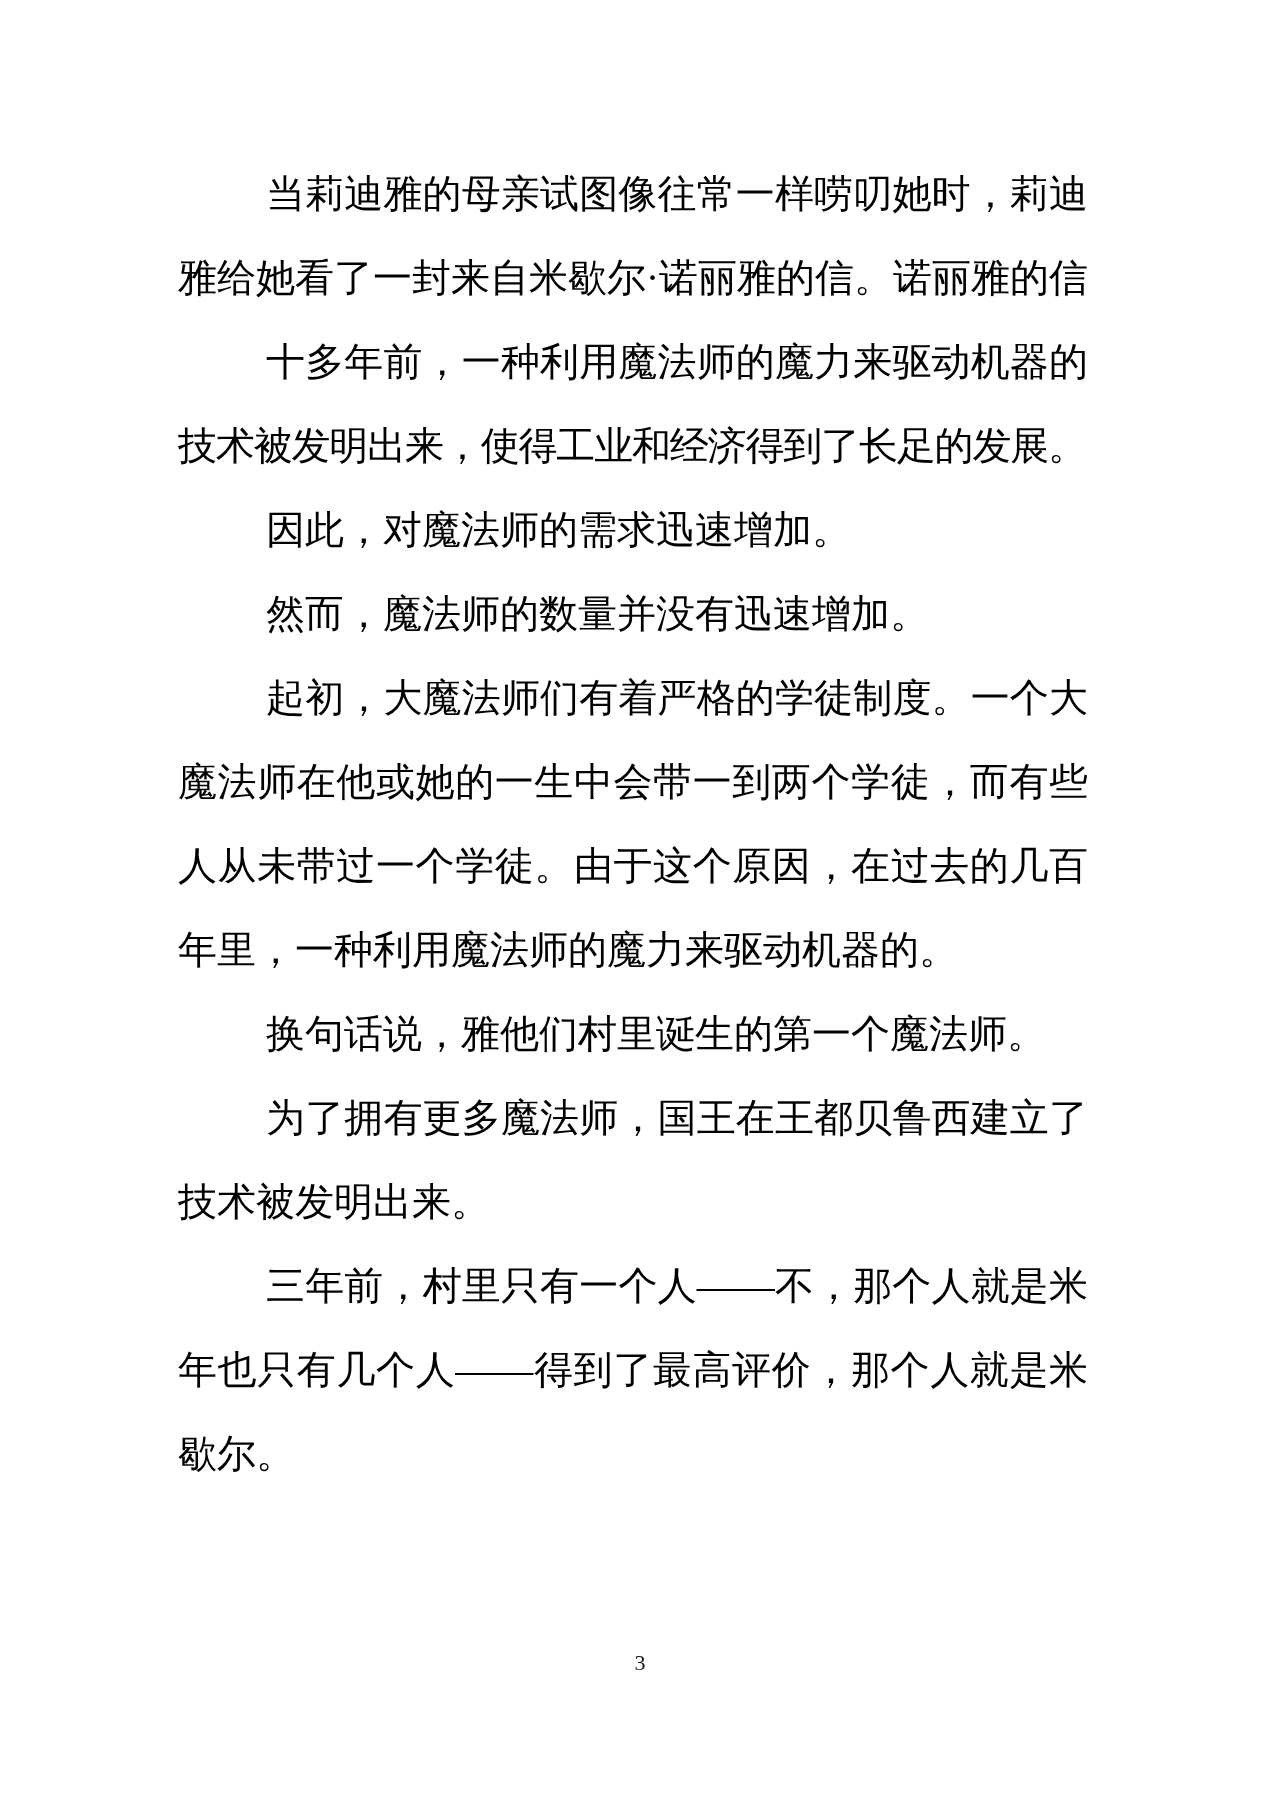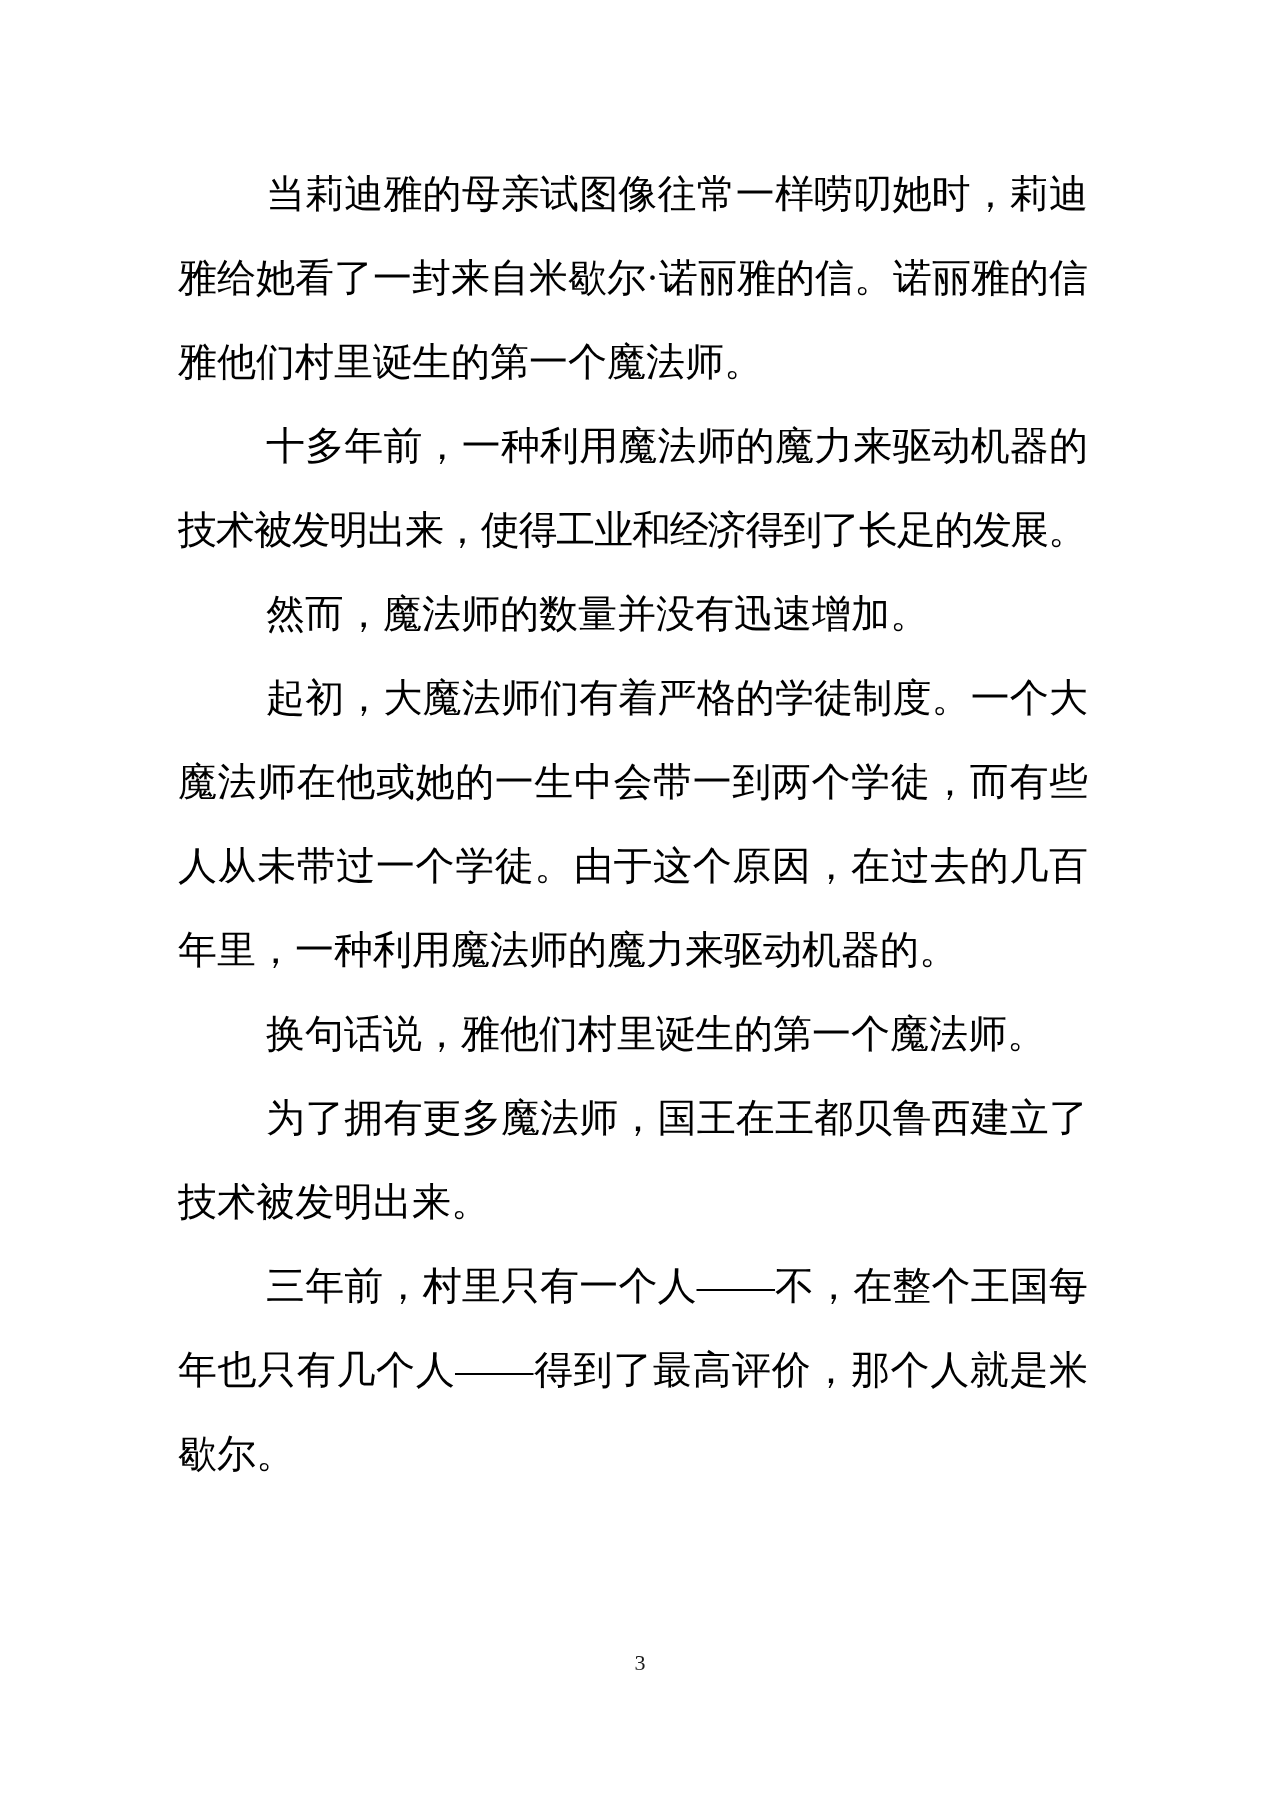--- a/index.html
+++ b/index.html
@@ -48,29 +48,29 @@
     color: #1a1a1a;
   }
 </style>
 </head>
 <body>
 
 <div class="page">
   <div class="text-block">
       <div class="line first" style="">当莉迪雅的母亲试图像往常一样唠叨她时，莉迪</div>
       <div class="line" style="">雅给她看了一封来自米歇尔·诺丽雅的信。诺丽雅的信</div>
-      <div class="line last" style="">雅他们村里诞生的第一个魔法师。</div>
       <div class="line first" style="">十多年前，一种利用魔法师的魔力来驱动机器的</div>
       <div class="line last" style="letter-spacing: -1.17px;">技术被发明出来，使得工业和经济得到了长足的发展。</div>
+      <div class="line first last" style="">因此，对魔法师的需求迅速增加。</div>
       <div class="line first last" style="">然而，魔法师的数量并没有迅速增加。</div>
       <div class="line first" style="">起初，大魔法师们有着严格的学徒制度。一个大</div>
       <div class="line" style="">魔法师在他或她的一生中会带一到两个学徒，而有些</div>
       <div class="line" style="">人从未带过一个学徒。由于这个原因，在过去的几百</div>
       <div class="line last" style="">年里，一种利用魔法师的魔力来驱动机器的。</div>
       <div class="line first last" style="">换句话说，雅他们村里诞生的第一个魔法师。</div>
       <div class="line first" style="">为了拥有更多魔法师，国王在王都贝鲁西建立了</div>
       <div class="line last" style="">技术被发明出来。</div>
-      <div class="line first" style="">三年前，村里只有一个人——不，在整个王国每</div>
+      <div class="line first" style="">三年前，村里只有一个人——不，那个人就是米</div>
       <div class="line" style="">年也只有几个人——得到了最高评价，那个人就是米</div>
       <div class="line last" style="">歇尔。</div>
     </div>
   <div class="page-number">3</div>
 </div>
 
 </body></html>

